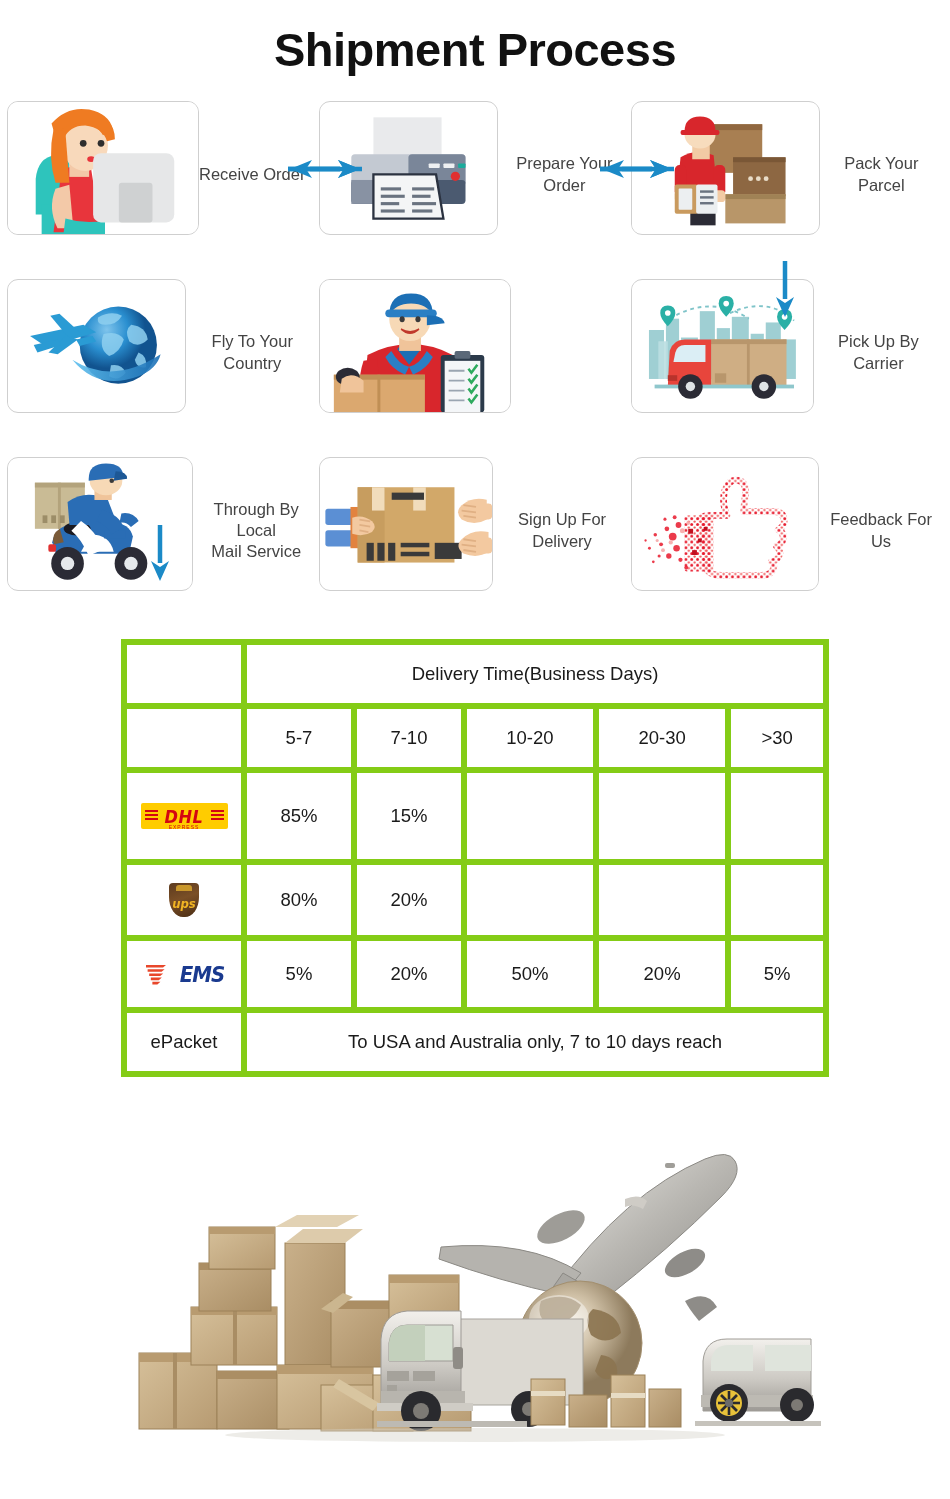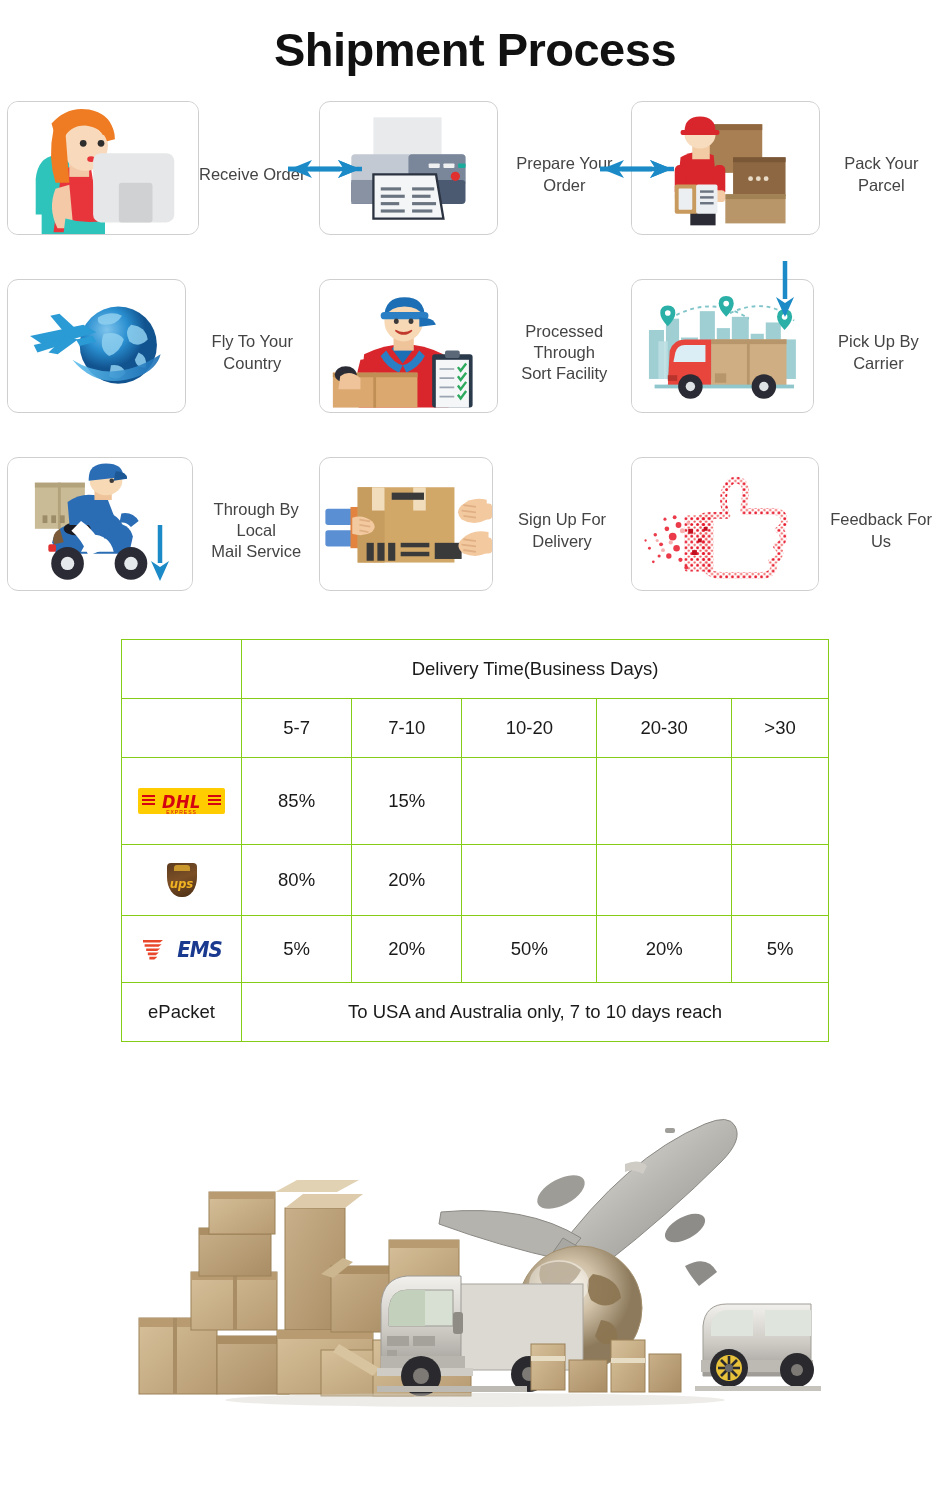--- a/index.html
+++ b/index.html
@@ -67,21 +67,21 @@
 
   
   .tbl-wrap { margin-top: 48px; display: flex; justify-content: center; }
   table.ship {
     border-collapse: collapse;
     width: 708px;
     font-family: "Liberation Sans", sans-serif;
     font-stretch: condensed;
   }
   table.ship td {
-    border: 1px solid #84cc16;
+    border: 6px solid #84cc16;
     height: 33px;
     text-align: center;
     font-size: 18.5px;
     color: #1a1a1a;
     padding: 18px 4px;
   }
   td.carrier-cell { width: 120px; padding: 2px; }
   td.free-text { text-align: left; padding-left: 10px; }
   .hdr-main { font-size: 19px; }
 
@@ -347,24 +347,20 @@
             <line x1="130" y1="112" x2="146" y2="112"></line>
               <line x1="130" y1="122" x2="146" y2="122"></line>
           </g>
           <g stroke="#2eaa5e" stroke-width="2.6" fill="none">
             <path d="M150 90 l3 4 6 -8"></path>
               <path d="M150 100 l3 4 6 -8"></path>
             <path d="M150 110 l3 4 6 -8"></path>
               <path d="M150 120 l3 4 6 -8"></path>
           </g>
         </svg>
-      </div>
-      <div class="clabel">
-        <span>Processed Through</span><br>
-        <span>Sort Facility</span>
       </div>
     </div>
 
     <div class="cell">
       <div class="card">
         <svg width="192" height="134" viewBox="0 0 192 134">
           <rect x="0" y="0" width="192" height="134" fill="#fff"></rect>
           <g fill="#8fc7cc" opacity="0.85">
             <rect x="18" y="50" width="16" height="52"></rect>
               <rect x="36" y="38" width="14" height="64"></rect>

